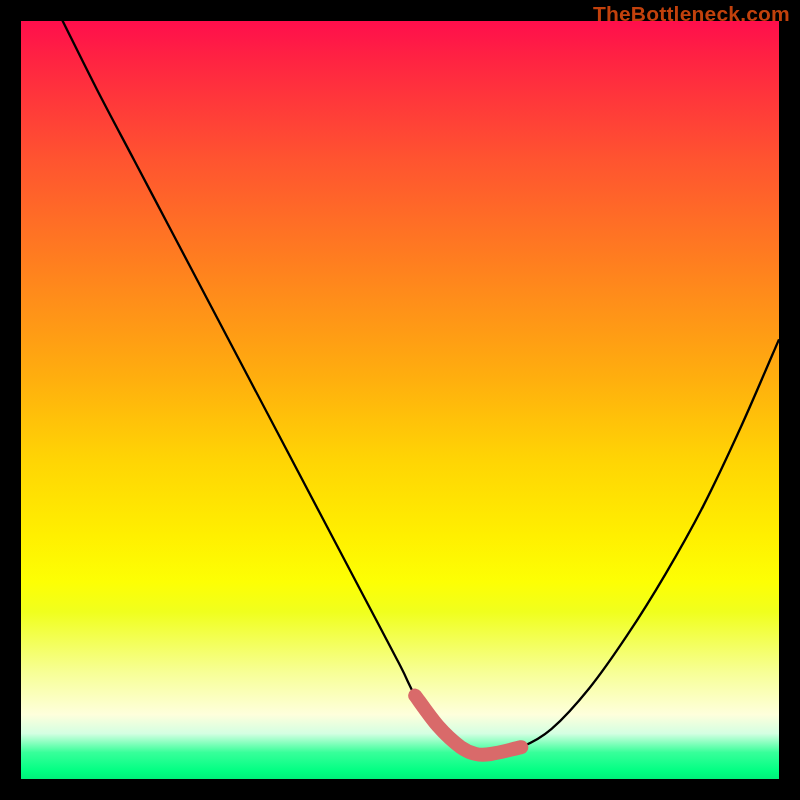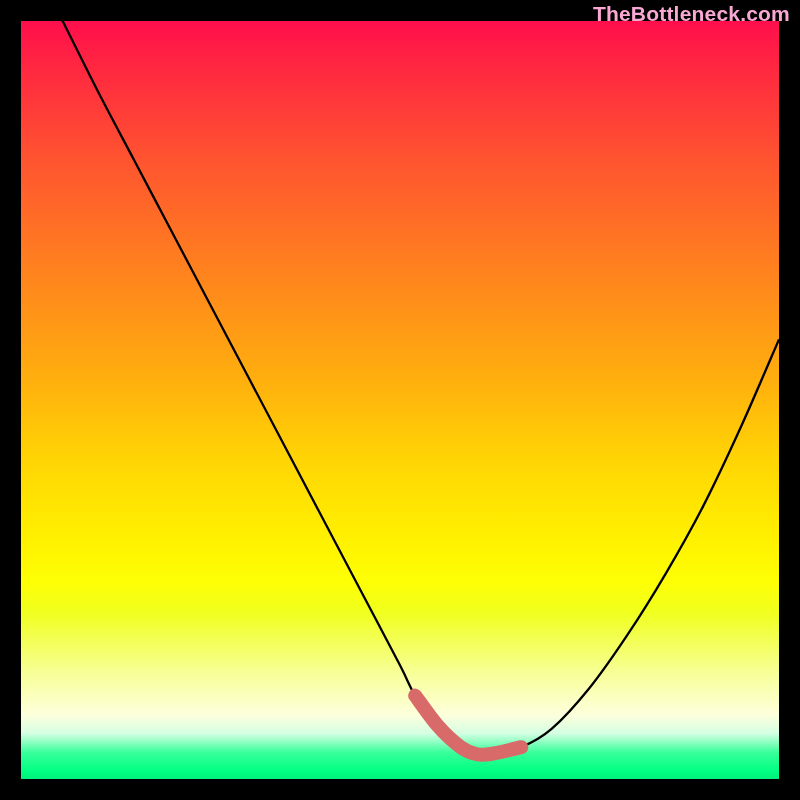--- a/index.html
+++ b/index.html
@@ -49,21 +49,21 @@
     width: 758px;
     height: 758px;
     display: block;
   }
   .watermark {
     position: absolute;
     top: 2px;
     right: 10px;
     font-size: 21px;
     font-weight: 600;
-    color: #f9a8d4;
+    color: #c2410c;
     letter-spacing: 0.2px;
     user-select: none;
   }
 </style>
 </head>
 <body>
 
 <div class="frame">
 
   <div class="plot-area">

